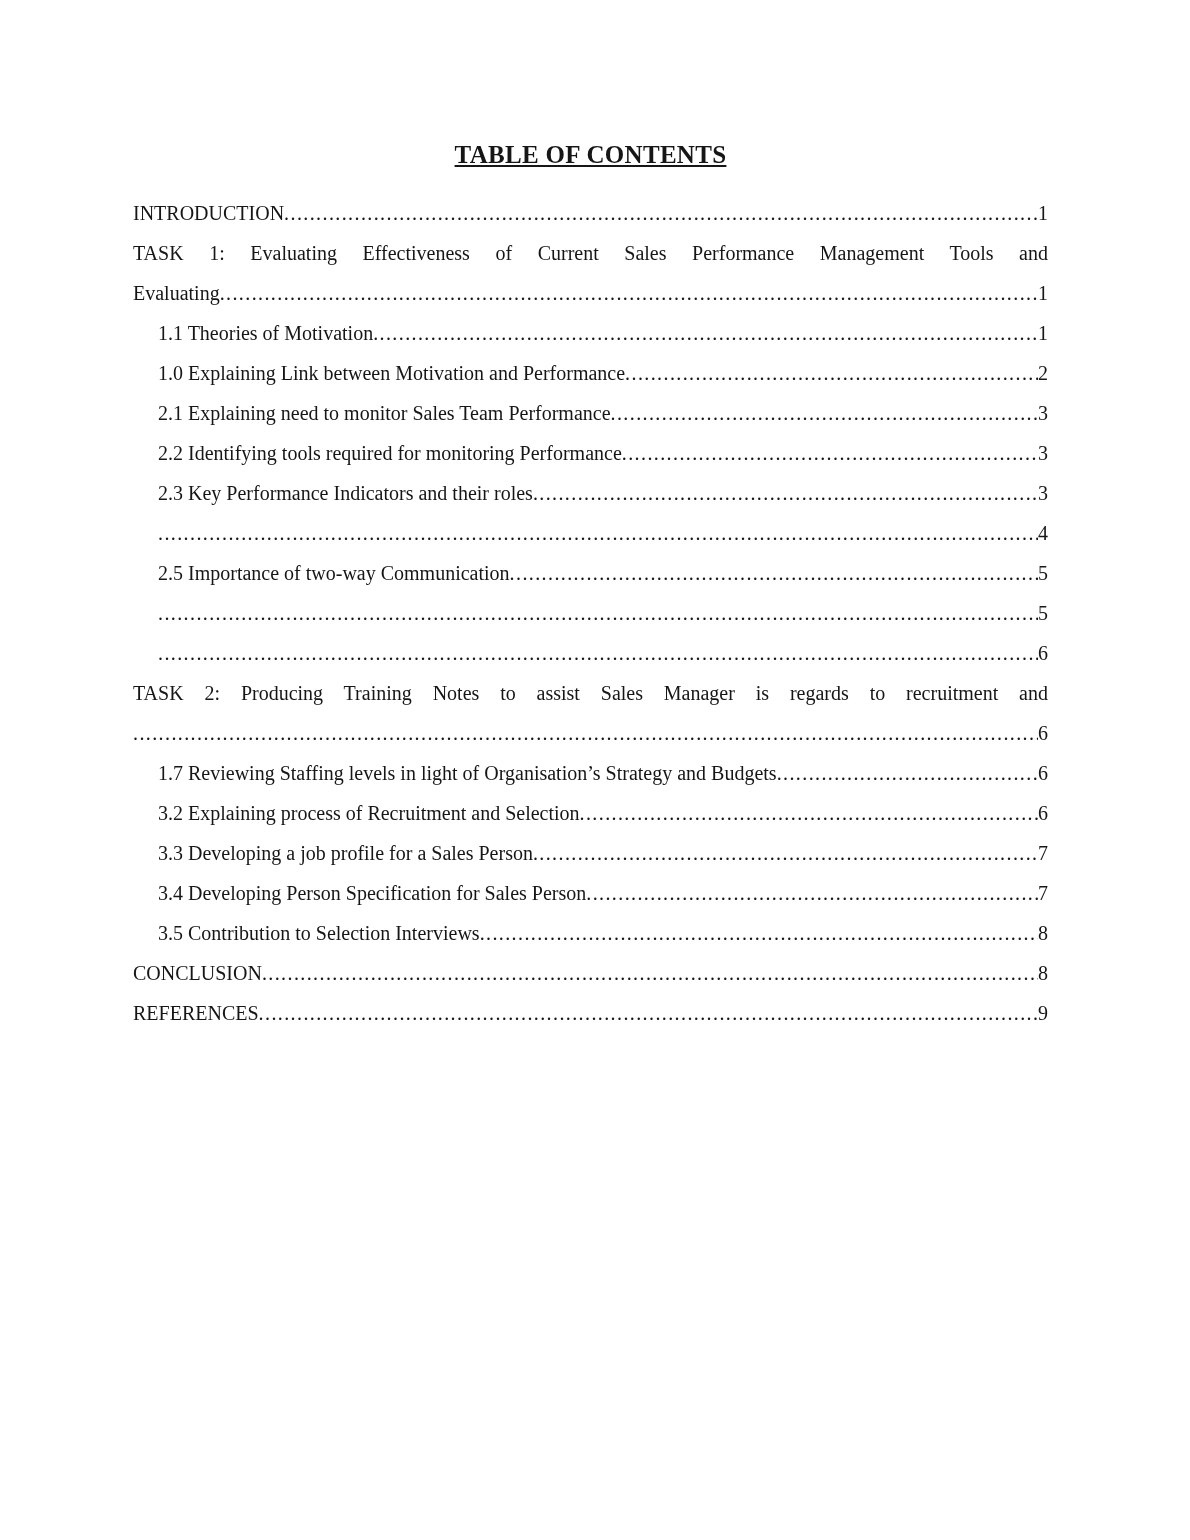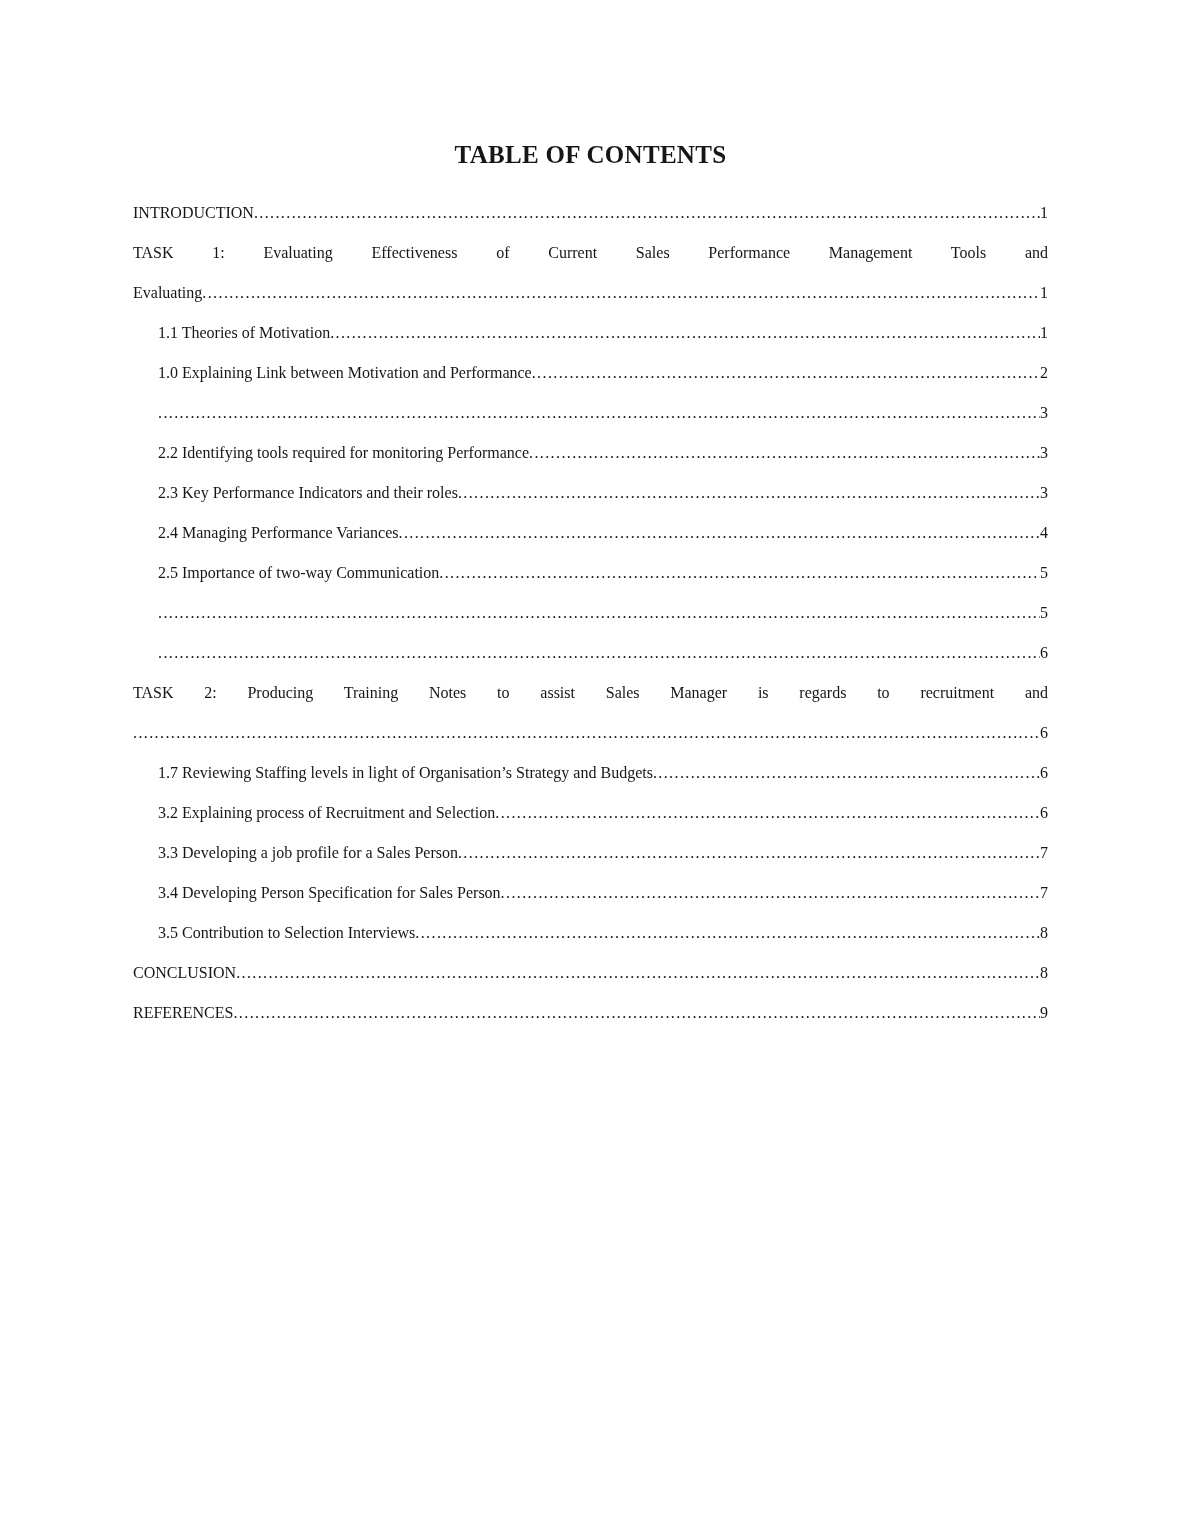--- a/index.html
+++ b/index.html
@@ -18,23 +18,24 @@
     background: #ffffff;
     overflow: hidden;
   }
   .doc-title {
     margin: 0 0 18px 0;
     font-size: 25px;
     font-weight: bold;
     line-height: 40px;
     text-align: center;
     letter-spacing: 0.3px;
+    text-decoration: underline;
   }
   .toc {
-    font-size: 16px;
+    font-size: 20px;
   }
   .entry { margin: 0; }
   .entry.indent { padding-left: 25px; }
   .jline {
     line-height: 40px;
     text-align: justify;
     text-align-last: justify;
     white-space: normal;
   }
   .row {
@@ -93,20 +94,21 @@
     <div class="row">
       <span class="toc-text">1.0 Explaining Link between Motivation and Performance</span>
       <span class="dots"></span>
       <span class="page-num">2</span>
     </div>
   </div>
 
   <div class="entry indent">
 
     <div class="row">
+      <span class="toc-text">2.1 Explaining need to monitor Sales Team Performance</span>
       <span class="dots"></span>
       <span class="page-num">3</span>
     </div>
   </div>
 
   <div class="entry indent">
 
     <div class="row">
       <span class="toc-text">2.2 Identifying tools required for monitoring Performance</span>
       <span class="dots"></span>
@@ -119,21 +121,20 @@
     <div class="row">
       <span class="toc-text">2.3 Key Performance Indicators and their roles</span>
       <span class="dots"></span>
       <span class="page-num">3</span>
     </div>
   </div>
 
   <div class="entry indent">
 
     <div class="row">
-      <span class="toc-text">2.4 Managing Performance Variances</span>
       <span class="dots"></span>
       <span class="page-num">4</span>
     </div>
   </div>
 
   <div class="entry indent">
 
     <div class="row">
       <span class="toc-text">2.5 Importance of two-way Communication</span>
       <span class="dots"></span>

